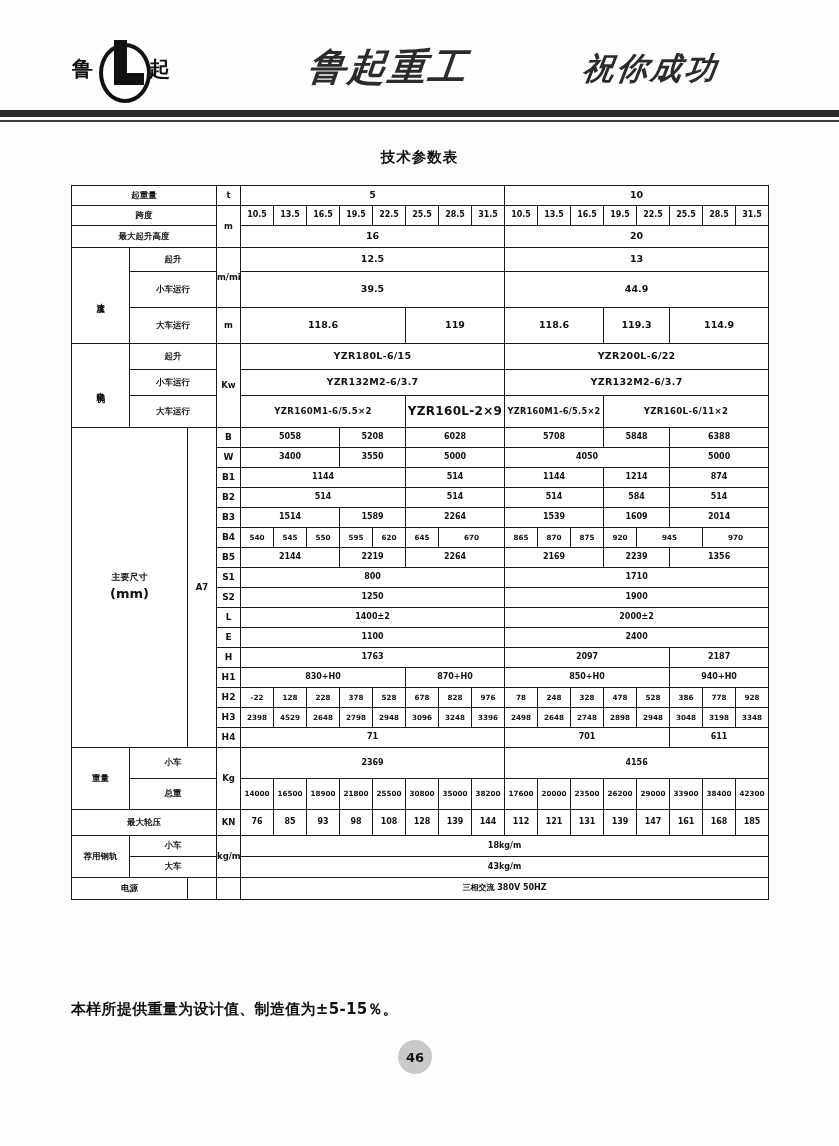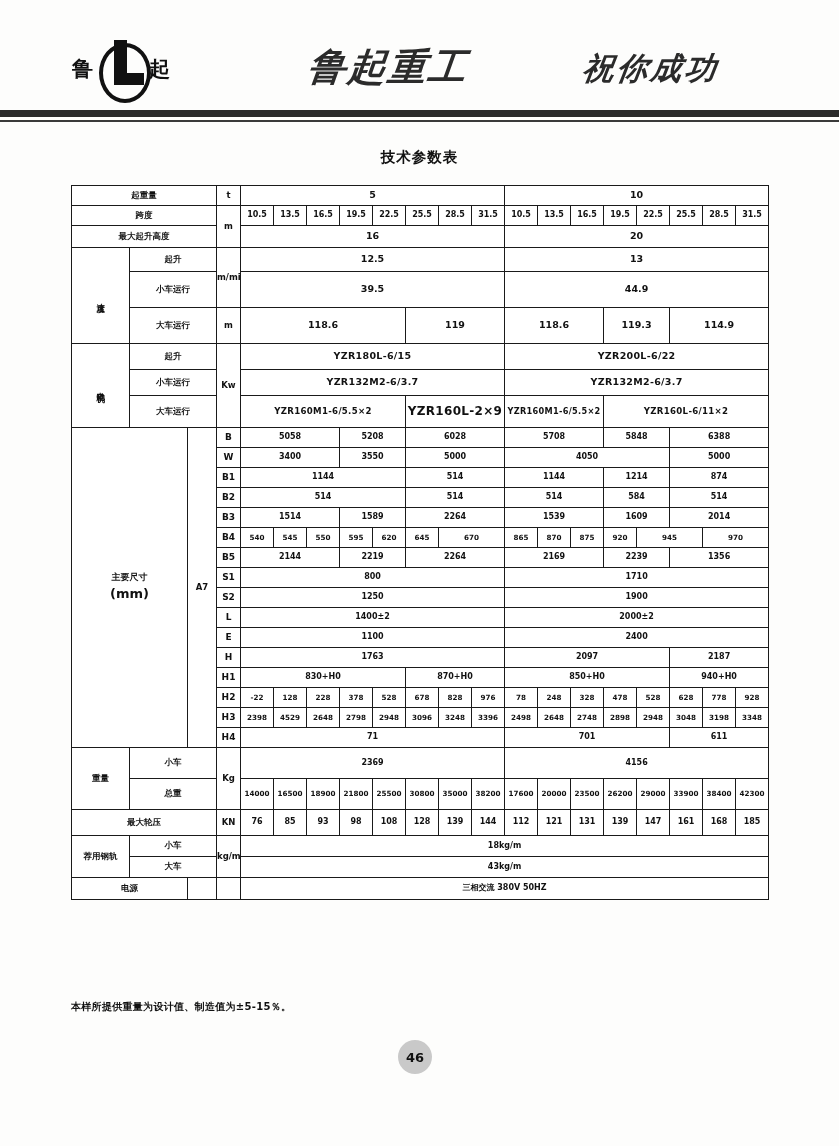--- a/index.html
+++ b/index.html
@@ -106,21 +106,21 @@
   td.numsm    { font-size:7.2px; }
   td.thickL   { border-left-width:2px; }
   td.thickR   { border-right-width:2px; }
   td.thickT   { border-top-width:2px; }
   td.thickB   { border-bottom-width:2px; }
   .vstack { writing-mode:vertical-rl; text-orientation:upright; letter-spacing:1px; display:inline-block; }
 
   
   .footnote {
     position:absolute; left:71px; top:1000px;
-    font-size:10px; font-weight:bold; color:#111;
+    font-size:15px; font-weight:bold; color:#111;
     letter-spacing:0.3px;
   }
   .pagenum {
     position:absolute; left:398px; top:1040px;
     width:34px; height:34px; border-radius:50%;
     background:#c9c9c9;
     color:#111; font-size:13px; font-weight:bold;
     display:flex; align-items:center; justify-content:center;
   }
 </style>
@@ -366,21 +366,21 @@
       <td class="numsm">378</td>
       <td class="numsm">528</td>
       <td class="numsm">678</td>
       <td class="numsm">828</td>
       <td class="numsm">976</td>
       <td class="numsm">78</td>
       <td class="numsm">248</td>
       <td class="numsm">328</td>
       <td class="numsm">478</td>
       <td class="numsm">528</td>
-      <td class="numsm">628</td>
+      <td class="numsm">386</td>
       <td class="numsm">778</td>
       <td class="numsm thickR">928</td>
     </tr>
     <tr>
       <td class="dimcode" style="height:19px">H3</td>
       <td class="numsm">2398</td>
       <td class="numsm">4529</td>
       <td class="numsm">2648</td>
       <td class="numsm">2798</td>
       <td class="numsm">2948</td>

